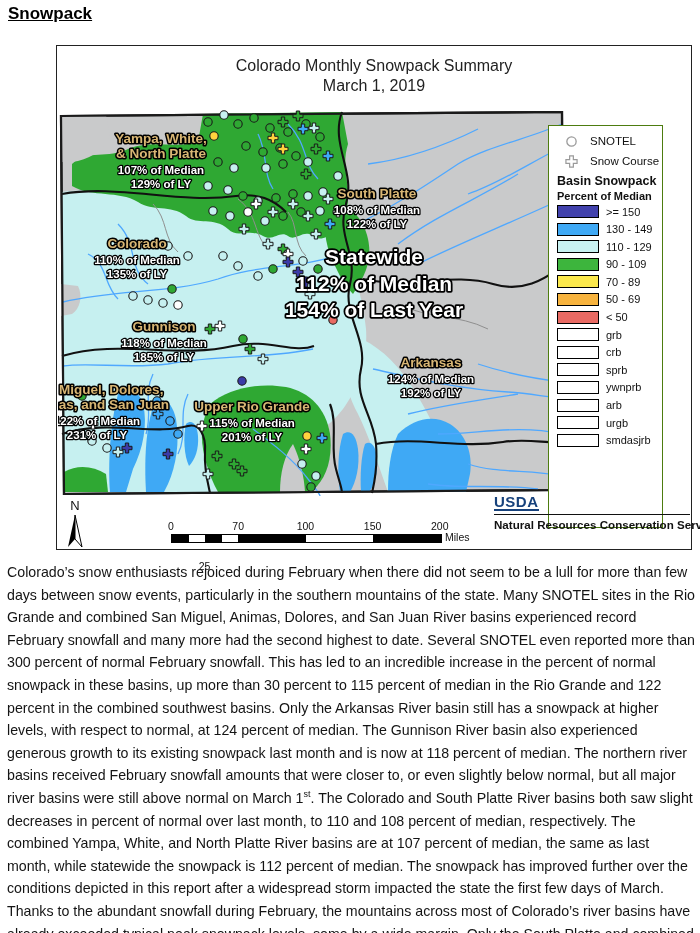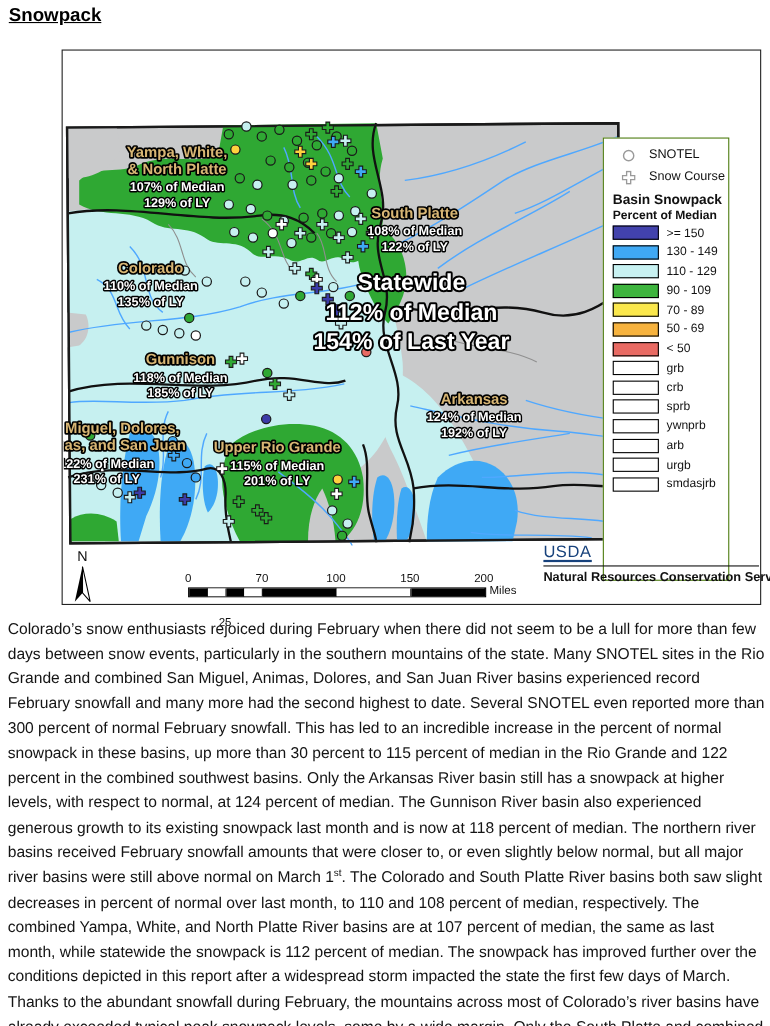--- a/index.html
+++ b/index.html
@@ -35,40 +35,44 @@
   .scalebar{position:absolute;left:114px;top:474px;width:300px;height:26px;}
   .sb-label{position:absolute;top:0;font-size:10.5px;color:#111;transform:translateX(-50%);}
   .sb-bar{position:absolute;left:0;top:14px;height:7px;display:flex;border:1px solid #000;}
   .sb-seg{height:100%;box-sizing:border-box;border-right:1px solid #000;}
   .sb-unit{position:absolute;top:11px;font-size:10.5px;color:#111;}
   
   .north{position:absolute;left:6px;top:452px;width:24px;height:50px;text-align:center;}
   .north .n{font-size:13px;color:#111;}
   
   .usda{position:absolute;left:437px;top:447px;width:196px;}
-  .usda-logo-txt{font-size:15px;font-weight:normal;color:#17427C;letter-spacing:0.5px;
+  .usda-logo-txt{font-size:15px;font-weight:bold;color:#17427C;letter-spacing:0.5px;
                  border-bottom:2px solid #17427C;display:inline-block;line-height:15px;}
   .usda-row{display:flex;align-items:flex-end;}
   .usda-dept{font-size:8.6px;color:#222;margin:0 0 1px 5px;white-space:nowrap;}
   .usda-rule{border-top:1.5px solid #111;margin-top:3px;}
   .usda-agency{font-size:11.6px;font-weight:bold;color:#111;margin-top:3px;white-space:nowrap;}
   
   .report-body{position:absolute;left:7px;top:561px;width:688px;font-size:14.2px;
                line-height:22.6px;color:#141414;text-align:left;}
   .report-body sup{font-size:9px;line-height:0;}
 </style>
 </head>
 <body>
 
 <div class="page">
 
   <div class="heading">Snowpack</div>
 
   <div class="figure">
 
+    <div class="map-title">
+      <div>Colorado Monthly Snowpack Summary</div>
+      <div>March 1, 2019</div>
+    </div>
 
     <svg class="map-svg" id="mapsvg" width="512" height="394" viewBox="0 0 512 394">
 
       <polygon points="3,12 504,8 506,386 6,390" fill="#C9CACB" stroke="#1a1a1a" stroke-width="2.2"></polygon>
 
       <path fill="#C6F0F0" d="M4,88 C 70,80 140,100 200,94 C 240,90 262,108 278,132 C 295,158 305,195 308,225 C 310,255 300,285 285,305 C 270,325 250,335 230,345 L215,388 L6,388 Z"></path>
 
       <path fill="#C6F0F0" d="M290,230 C 310,235 330,250 345,270 C 360,290 370,310 380,330 C 390,350 395,370 393,388 L330,388 C 320,360 310,330 300,310 C 292,295 285,275 283,255 Z"></path>
 
       <path fill="#2FA833" d="M14,60 C 30,45 50,55 70,45 C 95,35 115,45 140,38 L145,10 L284,8 L290,40 C 282,65 295,85 288,108 C 280,128 265,140 255,132 C 245,125 238,138 230,132 C 222,126 215,138 205,132 C 190,124 180,135 170,125 C 155,112 140,122 128,112 C 112,100 95,108 80,98 C 60,86 35,94 14,82 Z"></path>

